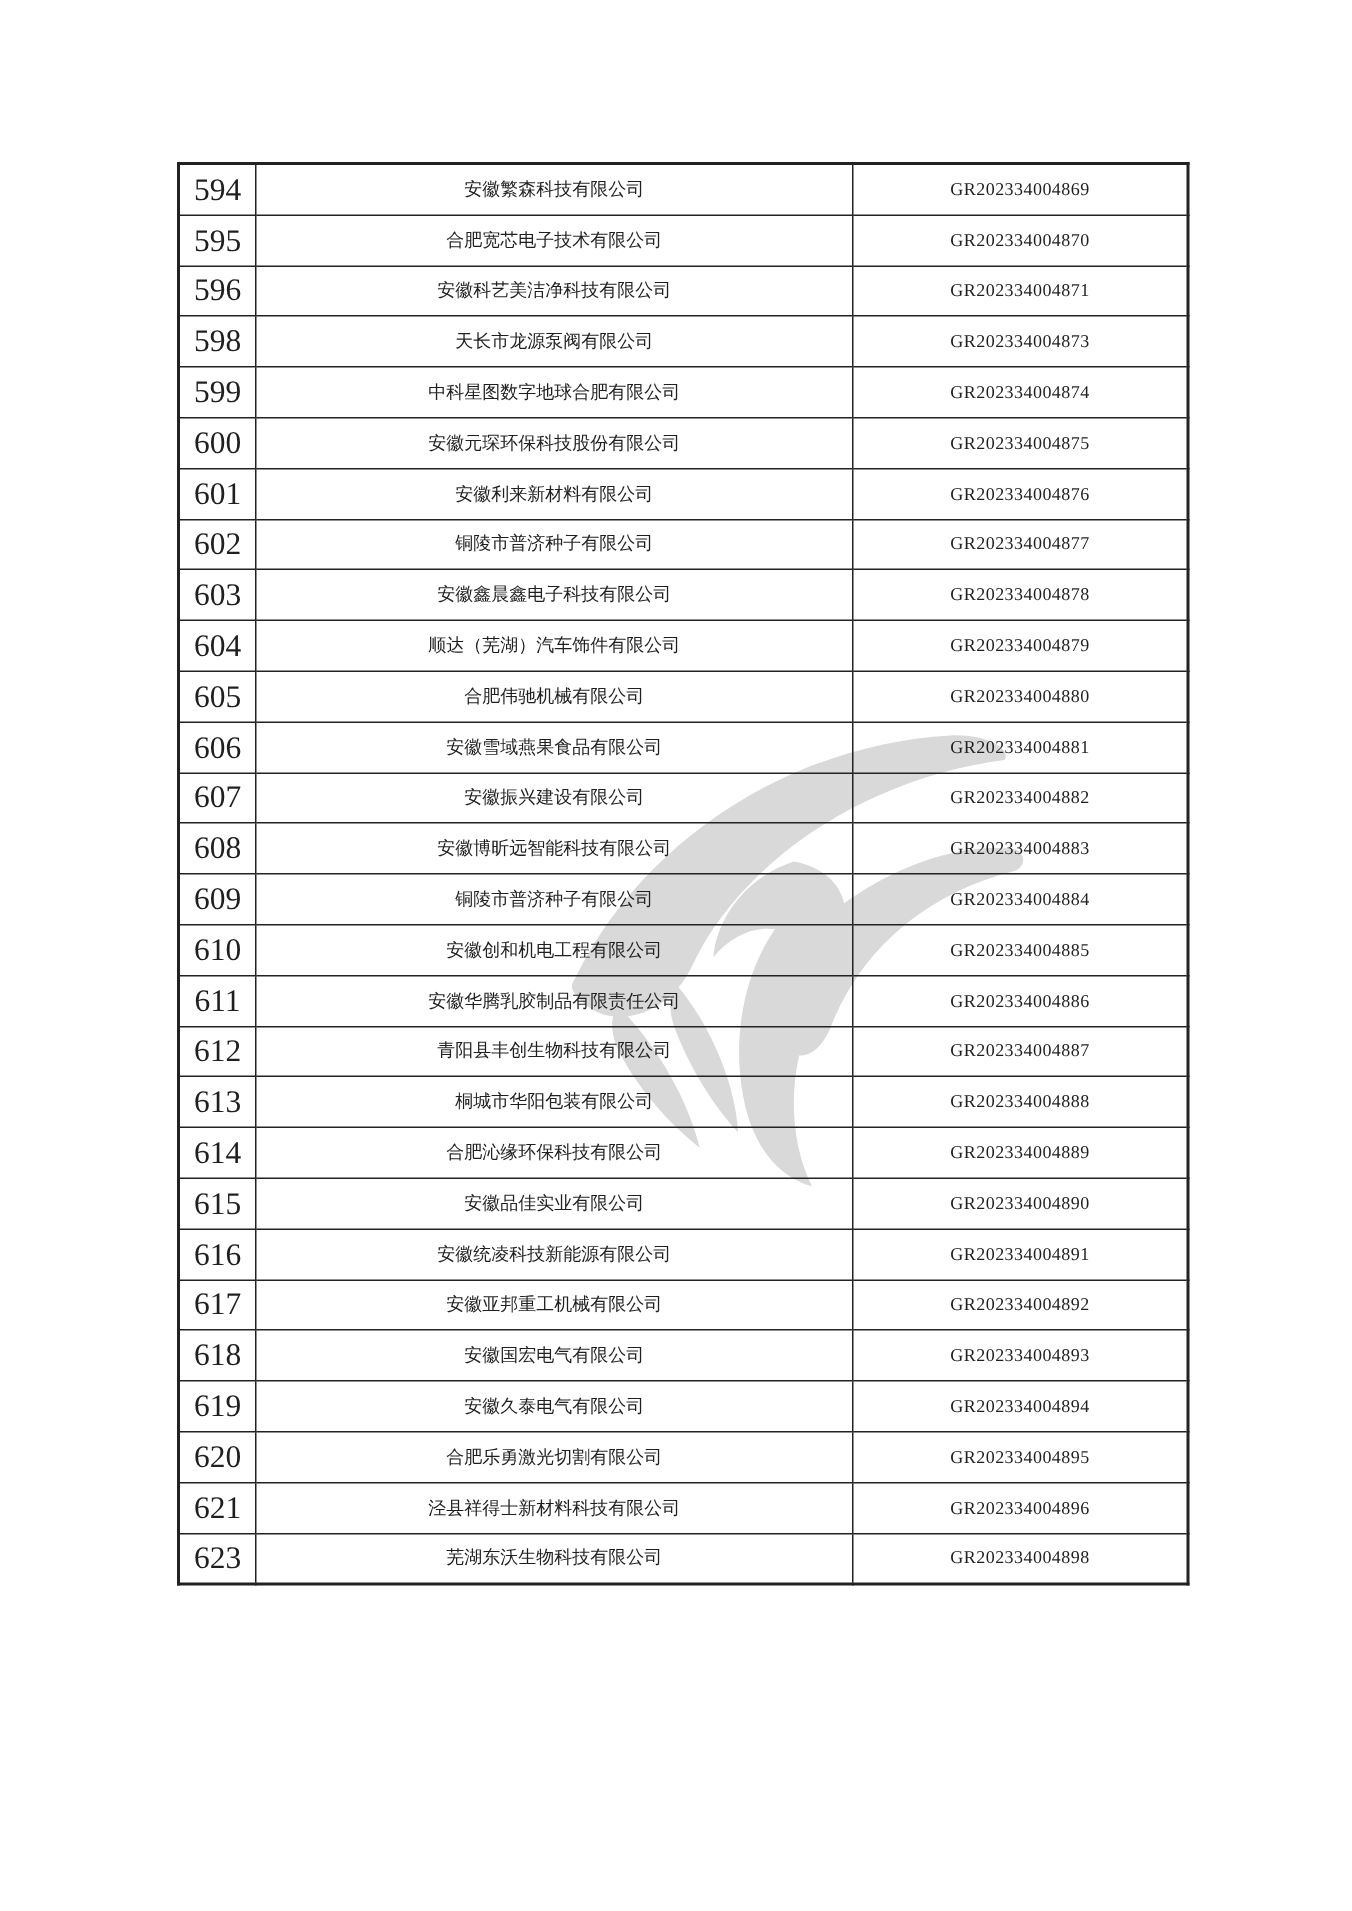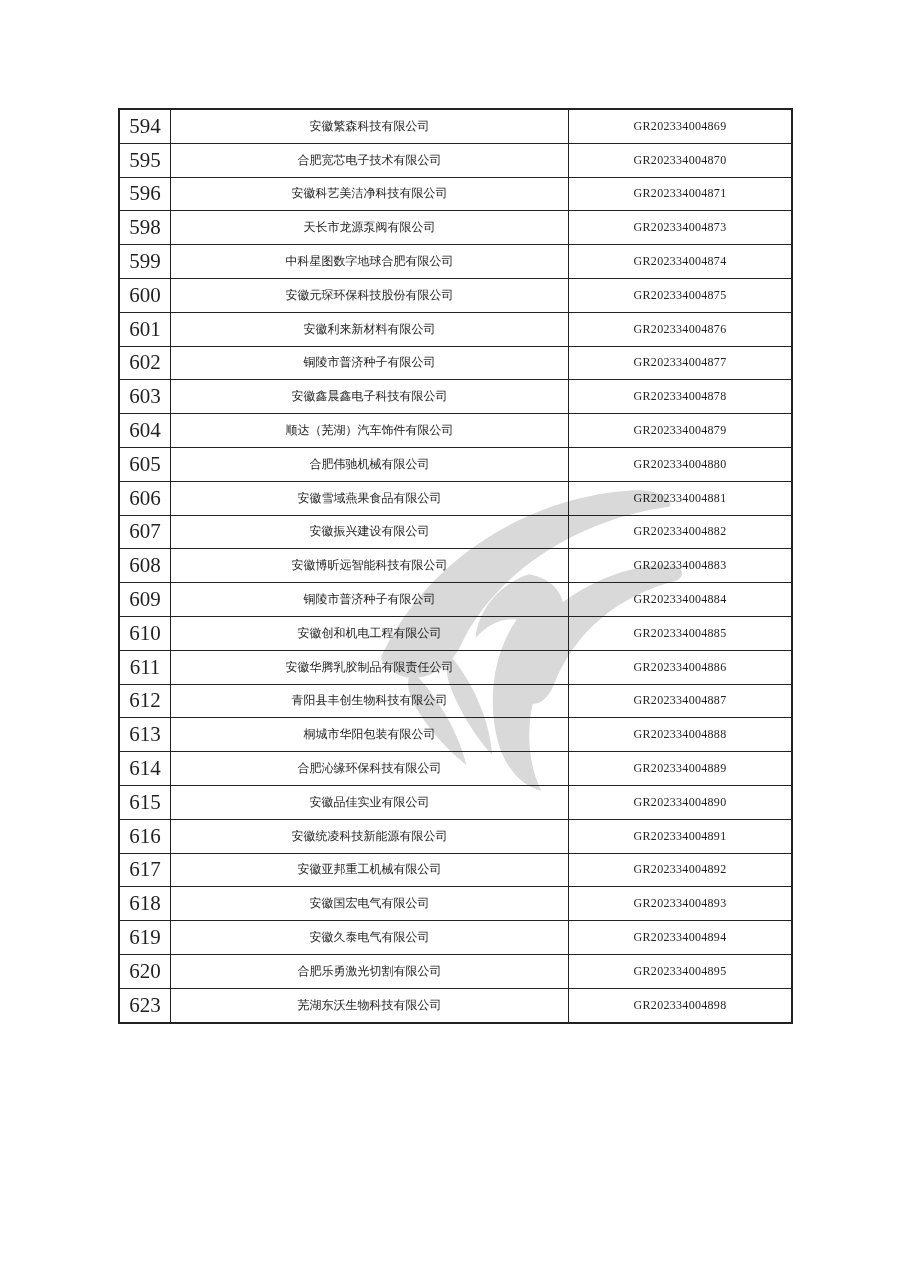--- a/index.html
+++ b/index.html
@@ -203,20 +203,25 @@
       <td class="col-no">619</td>
       <td class="col-name">安徽久泰电气有限公司</td>
       <td class="col-code">GR202334004894</td>
     </tr>
         <tr>
       <td class="col-no">620</td>
       <td class="col-name">合肥乐勇激光切割有限公司</td>
       <td class="col-code">GR202334004895</td>
     </tr>
         <tr>
+      <td class="col-no">621</td>
+      <td class="col-name">泾县祥得士新材料科技有限公司</td>
+      <td class="col-code">GR202334004896</td>
+    </tr>
+        <tr>
       <td class="col-no">623</td>
       <td class="col-name">芜湖东沃生物科技有限公司</td>
       <td class="col-code">GR202334004898</td>
     </tr>
       </tbody>
   </table>
 
 </div>
 
 </body></html>

